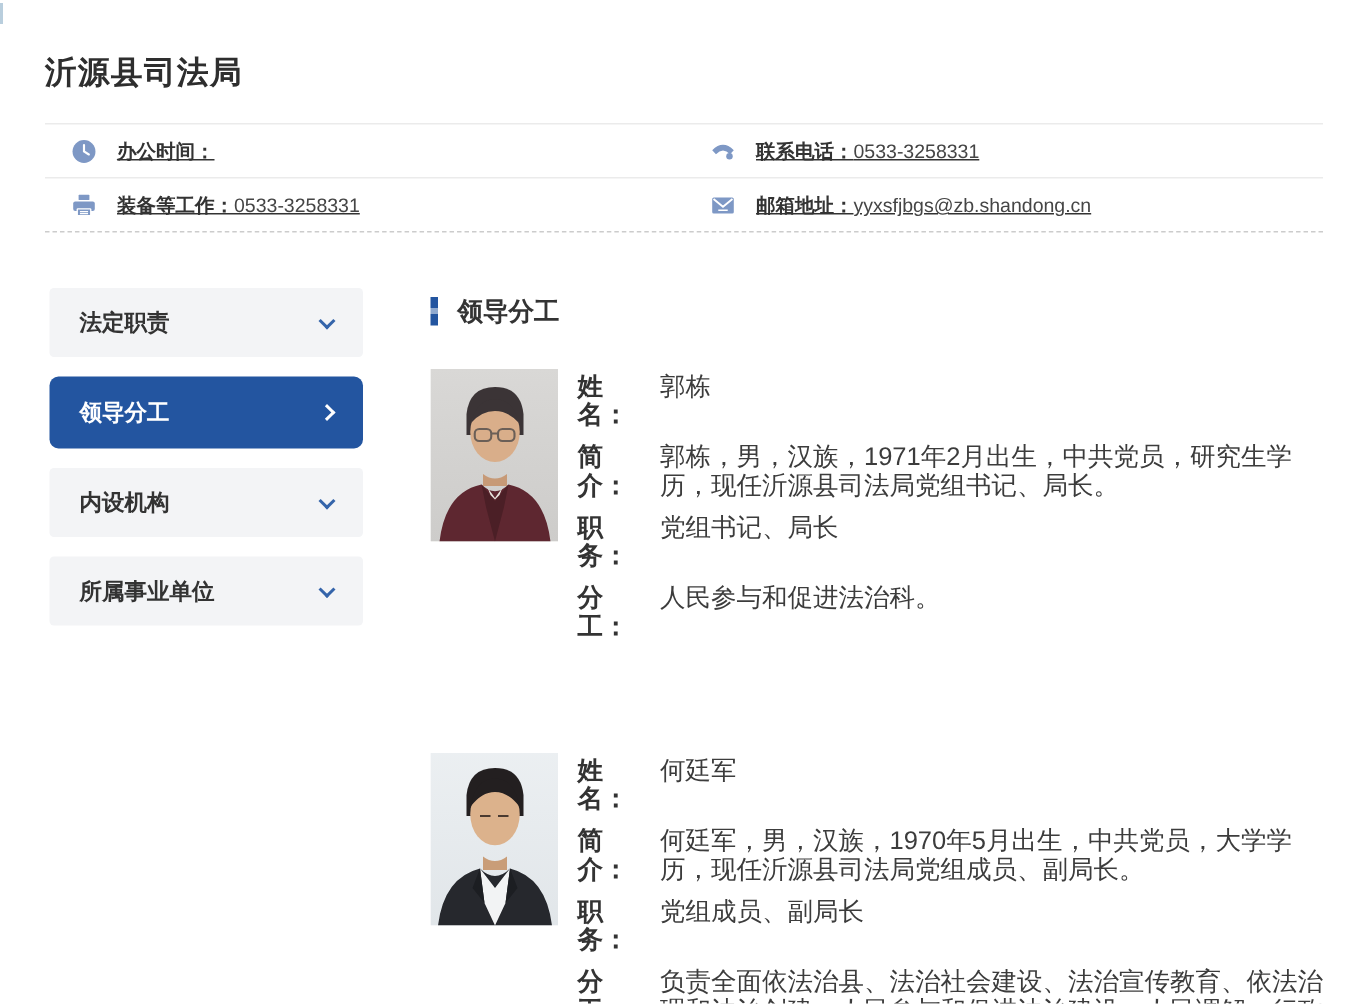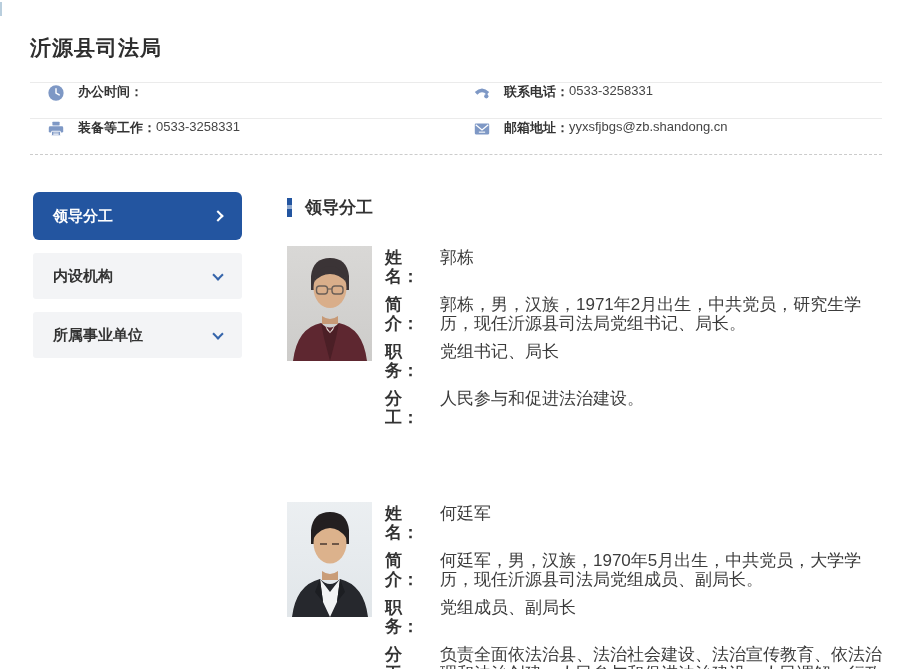--- a/index.html
+++ b/index.html
@@ -10,21 +10,21 @@
     font-family:"Liberation Sans","DejaVu Sans",sans-serif;
   }
   .edge-mark { position:absolute; left:0; top:2px; width:2px; height:14px; background:#b9cedd; }
   .container { padding:0 30px; }
 
   
   .page-title { font-size:21px; font-weight:bold; color:#2e2e2e; margin:34px 0 20px; letter-spacing:1px; }
 
   
   .info-grid { display:grid; grid-template-columns:1fr 1fr; border-bottom:1px dashed #cccccc; }
-  .info-cell { display:flex; align-items:flex-start; height:36px; border-top:1px solid #ebebeb; padding-left:16px; font-size:13px; white-space:nowrap; }
+  .info-cell { display:flex; align-items:center; height:36px; border-top:1px solid #ebebeb; padding-left:16px; font-size:13px; white-space:nowrap;text-decoration:underline; }
   .info-cell .icon { width:19px; height:19px; margin-right:13px; display:inline-flex; align-items:center; justify-content:center; flex-shrink:0; }
   .info-label { font-weight:bold; color:#333; }
   .info-value { color:#454545; }
 
   
   .content { display:flex; margin-top:37px; align-items:flex-start; }
   .sidebar { width:209px; margin-left:3px; flex-shrink:0; }
   .side-item { height:46px; margin-bottom:13px; background:#f3f4f6; border-radius:3px;
     display:flex; align-items:center; justify-content:space-between; padding:0 20px;
     font-size:15px; font-weight:bold; color:#333; cursor:pointer; }
@@ -98,20 +98,24 @@
           </svg>
       </span>
       <span class="info-label">邮箱地址：</span>
       <span class="info-value">yyxsfjbgs@zb.shandong.cn</span>
     </div>
   </div>
 
   <div class="content">
 
     <div class="sidebar">
+      <div class="side-item">
+        <span>法定职责</span>
+        <span class="chev"></span>
+      </div>
       <div class="side-item active">
         <span>领导分工</span>
         <span class="chev"></span>
       </div>
       <div class="side-item">
         <span>内设机构</span>
         <span class="chev"></span>
       </div>
       <div class="side-item">
         <span>所属事业单位</span>
@@ -157,21 +161,21 @@
           <div class="field">
             <span class="field-label">简介：</span>
             <span class="field-value">郭栋，男，汉族，1971年2月出生，中共党员，研究生学历，现任沂源县司法局党组书记、局长。</span>
           </div>
           <div class="field">
             <span class="field-label">职务：</span>
             <span class="field-value">党组书记、局长</span>
           </div>
           <div class="field">
             <span class="field-label">分工：</span>
-            <span class="field-value">人民参与和促进法治建设。</span>
+            <span class="field-value">人民参与和促进法治科。</span>
           </div>
         </div>
       </div>
 
       <div class="leader">
         <div class="photo">
           <svg width="85" height="115" viewBox="0 0 85 115">
             <rect width="85" height="115" fill="#e7ebee"></rect>
             <rect width="85" height="115" fill="url(#g2)" opacity="0.4"></rect>
             <defs>

